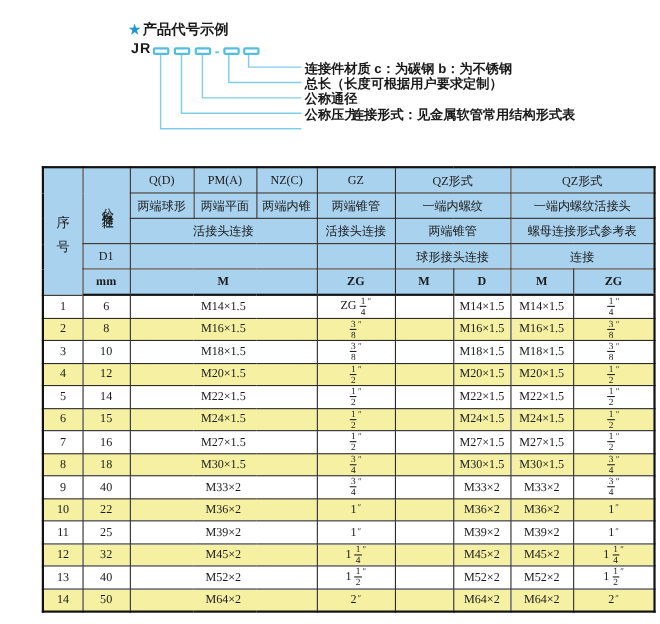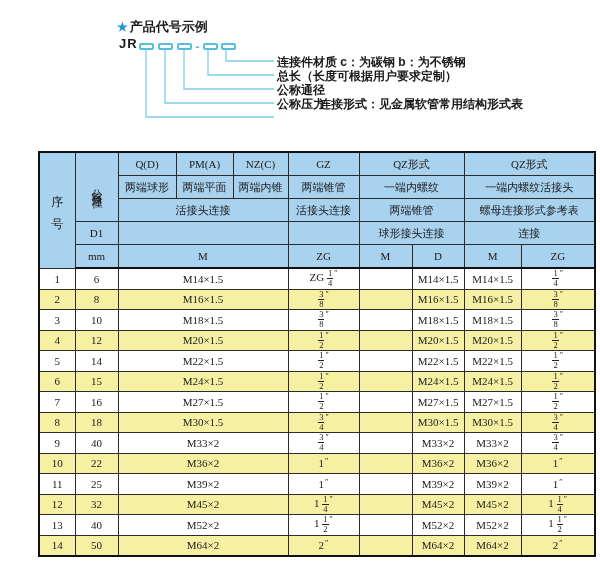--- a/index.html
+++ b/index.html
@@ -27,21 +27,21 @@
   .code-label{position:absolute;left:277px;height:14px;font-size:12px;font-weight:bold;white-space:nowrap;}
   .l0{top:54px;} .l1{top:68px;} .l2{top:82px;} .l3{top:96px;} .l4{top:96px;margin-left:42px;}
 
   
   .tbl-title{position:absolute;left:35px;top:122px;margin:0;font-family:"DejaVu Serif",serif;font-style:italic;font-weight:bold;font-size:20px;letter-spacing:2.5px;}
 
   
   table.ref{position:absolute;left:38px;top:151px;width:556px;border-collapse:collapse;table-layout:fixed;border:2px solid var(--outer);}
   .ref th,.ref td{border:1px solid var(--border);text-align:center;vertical-align:middle;padding:0;overflow:hidden;}
   .ref thead th{background:var(--header-bg);font-weight:normal;font-size:11px;height:22px;font-family:"Liberation Serif",serif;text-align:center;}
-  .ref thead tr:last-child th{border-bottom:2px solid var(--outer);}
+  .ref thead tr:last-child th{border-bottom:2px solid var(--outer);font-weight:bold;}
   .ref td{height:19.5px;font-size:11px;font-family:"Liberation Serif",serif;background:var(--row-bg);}
   .ref tr.alt td{background:var(--alt-bg);}
   .vert{writing-mode:vertical-rl;text-orientation:upright;display:inline-block;line-height:1;}
   .vert.seq{letter-spacing:24px;font-size:12px;}
   .vert.dn{letter-spacing:3px;font-size:11px;}
   .fr{display:inline-block;vertical-align:middle;text-align:center;font-size:8.5px;line-height:1.05;}
   .fr .n{display:block;border-bottom:1px solid #222;padding:0 1px;}
   .fr .d{display:block;}
   .qt{font-size:8px;vertical-align:top;margin-left:1px;}
 </style>

